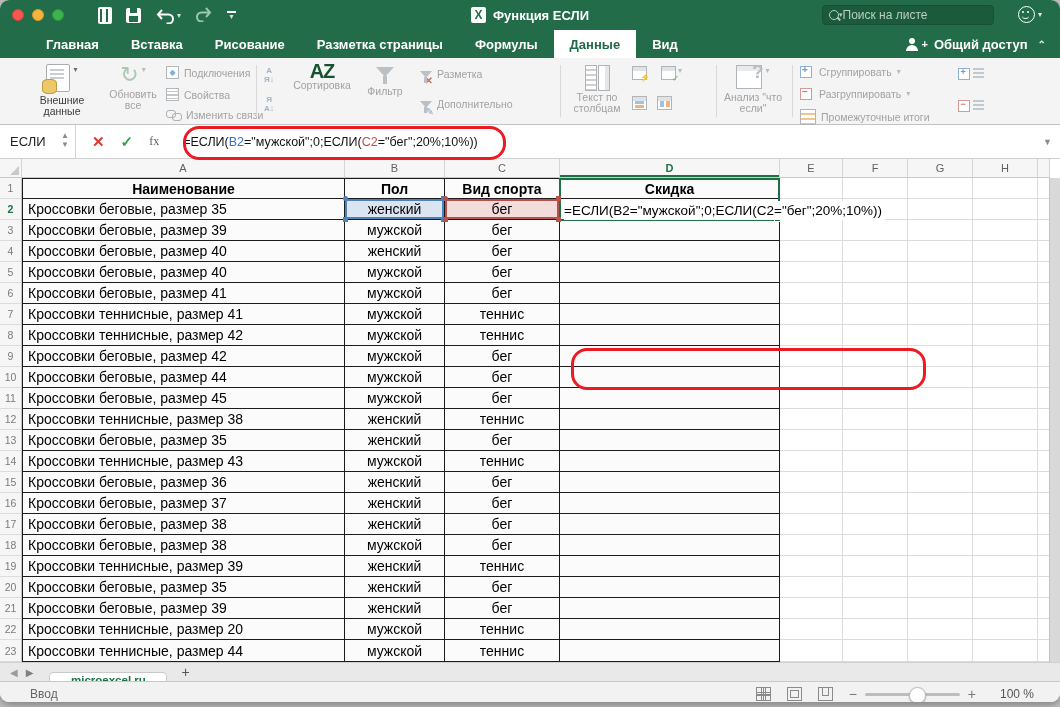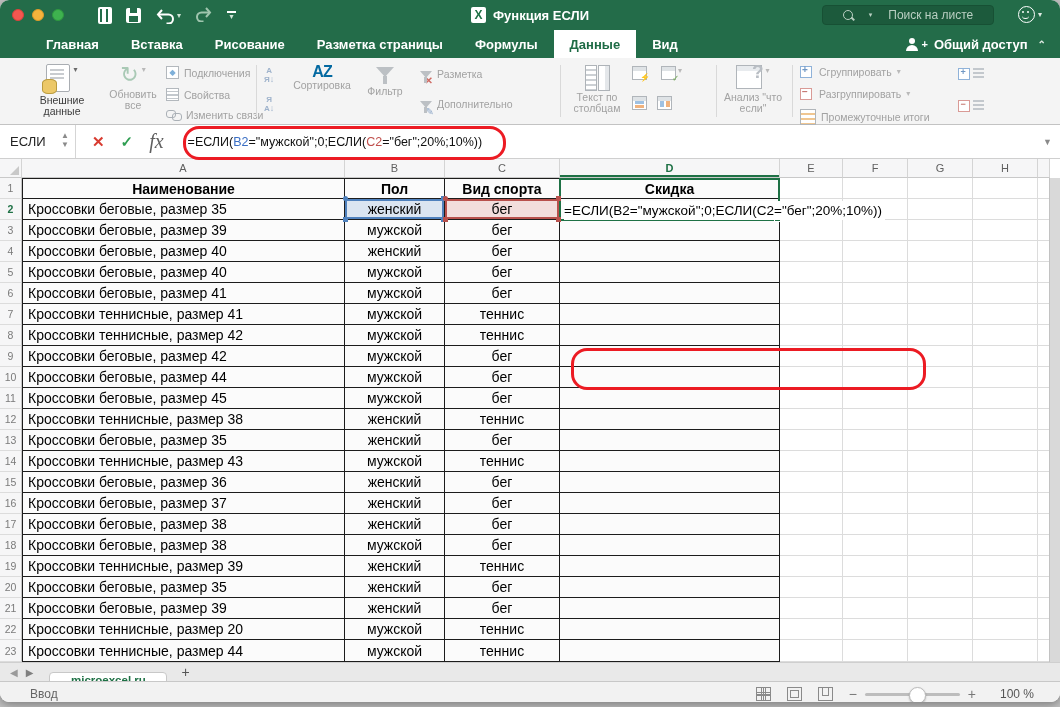--- a/index.html
+++ b/index.html
@@ -14,21 +14,21 @@
   .qat{position:absolute;left:98px;top:4px;display:flex;align-items:center;gap:14px;height:22px;}
   .qat .caret{color:#cfe3d6;font-size:8px;margin-left:2px;}
   .ic-doc{width:14px;height:17px;background:#fff;border-radius:2px;position:relative;}
   .ic-doc:before{content:"";position:absolute;left:2px;top:2px;width:4px;height:13px;border-left:2px solid #236c49;border-right:2px solid #236c49;}
   .ic-save{width:15px;height:15px;background:#fff;border-radius:2px;position:relative;}
   .ic-save:before{content:"";position:absolute;left:4px;top:0;width:7px;height:5px;background:#236c49;}
   .ic-save:after{content:"";position:absolute;left:3px;bottom:1px;width:9px;height:6px;background:#236c49;}
   .title-wrap{position:absolute;left:0;right:0;top:0;height:30px;display:flex;align-items:center;justify-content:center;gap:7px;pointer-events:none;}
   .xl-icon{width:15px;height:16px;background:#fff;border-radius:2px;color:#1e7145;font-weight:bold;font-size:12px;line-height:16px;text-align:center;}
   .win-title{color:#fff;font-weight:bold;font-size:13px;}
-  .searchbox{position:absolute;right:66px;top:5px;width:172px;height:20px;background:#1c5a3c;border:1px solid #175034;border-radius:4px;display:flex;align-items:center;color:#b9cfc2;font-size:12px;box-sizing:border-box;padding:0 6px;gap:16px;justify-content:center;}
+  .searchbox{position:absolute;right:66px;top:5px;width:172px;height:20px;background:#1c5a3c;border:1px solid #175034;border-radius:4px;display:flex;align-items:center;color:#b9cfc2;font-size:12px;box-sizing:border-box;padding:0 6px;gap:0;}
   .mag{width:8px;height:8px;border:1.5px solid #b9cfc2;border-radius:50%;position:relative;flex:none;}
   .mag:after{content:"";position:absolute;left:7px;top:7px;width:4px;height:1.5px;background:#b9cfc2;transform:rotate(45deg);}
   .searchbox .caret{font-size:7px;color:#b9cfc2;}
   .smiley-wrap{position:absolute;right:18px;top:6px;display:flex;align-items:center;gap:3px;color:#fff;}
   .smiley{width:15px;height:15px;border:1.4px solid #fff;border-radius:50%;position:relative;}
   .smiley:before{content:"";position:absolute;left:3px;top:4px;width:2px;height:2px;background:#fff;border-radius:50%;box-shadow:5px 0 0 #fff;}
   .smiley:after{content:"";position:absolute;left:3px;top:7px;width:7px;height:4px;border-bottom:1.4px solid #fff;border-radius:0 0 6px 6px;}
   .smiley-wrap .caret{font-size:8px;color:#dfeae3;}
   
   .tabrow{position:relative;height:28px;background:#236c49;display:flex;align-items:stretch;padding-left:30px;}
@@ -55,21 +55,21 @@
   .cyl{position:absolute;left:-5px;bottom:-3px;width:13px;height:13px;background:#ecc868;border:1px solid #bb9c3f;border-radius:6px/4px;}
   .ic-refresh{font-size:22px;color:#a9c9b5;line-height:22px;}
   .sq13{width:13px;height:13px;border:1px solid #b3b8bd;background:#fff;box-sizing:border-box;}
   .sq13.props{background:repeating-linear-gradient(#fff 0 2px,#c3c8cd 2px 3.5px);}
   .sq13.conn:before{content:"◆";position:absolute;left:2.5px;top:0.5px;font-size:8px;color:#7fb0d9;}
   .chain{width:15px;height:10px;position:relative;}
   .chain:before,.chain:after{content:"";position:absolute;width:8px;height:6px;border:1.5px solid #aab0b6;border-radius:3px;}
   .chain:after{left:6px;top:3px;}
   .sortmini{font-size:8px;color:#9fb3cc;line-height:8px;text-align:center;font-weight:bold;}
   .sortmini .ar{color:#9fb3cc;font-size:9px;}
-  .ic-sortbig{font-size:16px;font-weight:bold;color:#0369a1;letter-spacing:-1px;text-align:right;}
+  .ic-sortbig{font-size:20px;font-weight:bold;color:#14532d;letter-spacing:-1px;text-align:right;}
   .funnel{width:0;height:0;border-left:9px solid transparent;border-right:9px solid transparent;border-top:10px solid #bcc0c4;position:relative;display:inline-block;}
   .funnel:after{content:"";position:absolute;left:-2px;top:-1px;width:4px;height:8px;background:#bcc0c4;}
   .funnel.sm{border-left-width:6px;border-right-width:6px;border-top-width:7px;}
   .funnel.sm:after{width:3px;height:6px;}
   .fx-x{position:absolute;right:-7px;top:-3px;color:#cf6a63;font-weight:bold;font-size:10px;}
   .fx-p{position:absolute;right:-8px;top:-2px;color:#8fa8c8;font-size:10px;}
   .ic-ttc{width:24px;height:24px;position:relative;}
   .ic-ttc:before{content:"";position:absolute;left:0;top:0;width:10px;height:24px;border:1px solid #aeb3b8;background:repeating-linear-gradient(#fff 0 3px,#ccd0d4 3px 5px);}
   .ic-ttc:after{content:"";position:absolute;left:13px;top:0;width:10px;height:24px;border:1px solid #aeb3b8;background:#fff;box-shadow:inset -4px 0 0 #e4e7ea;}
   .mini-tab{width:15px;height:14px;border:1px solid #b0b5ba;background:linear-gradient(#dfe3e6 0 4px,#fff 4px);position:relative;box-sizing:border-box;}
@@ -91,21 +91,21 @@
   .detic:after{content:"";position:absolute;right:0;top:2px;width:11px;height:2px;background:#c3c8cd;box-shadow:0 4px 0 #c3c8cd,0 8px 0 #c3c8cd;}
   .detic .pm{position:absolute;left:2.5px;top:1px;font-size:9px;font-weight:bold;color:#6f97c4;}
   .detic.red .pm{color:#c4756f;}
   
   .fxbar{position:relative;height:33px;background:#fff;border-bottom:1px solid #cfcfcf;display:flex;align-items:center;}
   .namebox{width:76px;height:100%;border-right:1px solid #d5d5d5;display:flex;align-items:center;position:relative;font-size:13px;color:#222;padding-left:10px;box-sizing:border-box;}
   .stepper{position:absolute;right:6px;top:6px;display:flex;flex-direction:column;line-height:9px;font-size:8px;color:#8a8a8a;}
   .fxbtn{font-size:15px;margin-left:16px;}
   .fxbtn.x{color:#d83b30;font-weight:bold;}
   .fxbtn.ok{color:#2f9e52;font-weight:bold;}
-  .fxbtn.fx{font-style:italic;font-family:"Liberation Serif",serif;color:#5f5f5f;font-size:20px;}
+  .fxbtn.fx{font-family:"Liberation Serif",serif;color:#5f5f5f;font-size:12px;}
   .formula-text{margin-left:24px;font-size:12.5px;color:#111;white-space:nowrap;}
   .formula-text .ref-b{color:#3b6fc4;}
   .formula-text .ref-r{color:#c0504d;}
   .fxcaret{position:absolute;right:8px;top:12px;font-size:9px;color:#8a8a8a;}
   
   .gridwrap{position:relative;height:503px;background:#fff;}
   .colhead,.grow{display:grid;grid-template-columns:22px 323px 100px 115px 220px 63px 65px 65px 65px 12px;}
   .colhead{height:19px;}
   .ch{background:#f6f6f7;border-right:1px solid #d4d4d4;border-bottom:1px solid #c9c9c9;color:#5f5f5f;font-size:11px;display:flex;align-items:center;justify-content:center;box-sizing:border-box;}
   .ch.corner{position:relative;}

